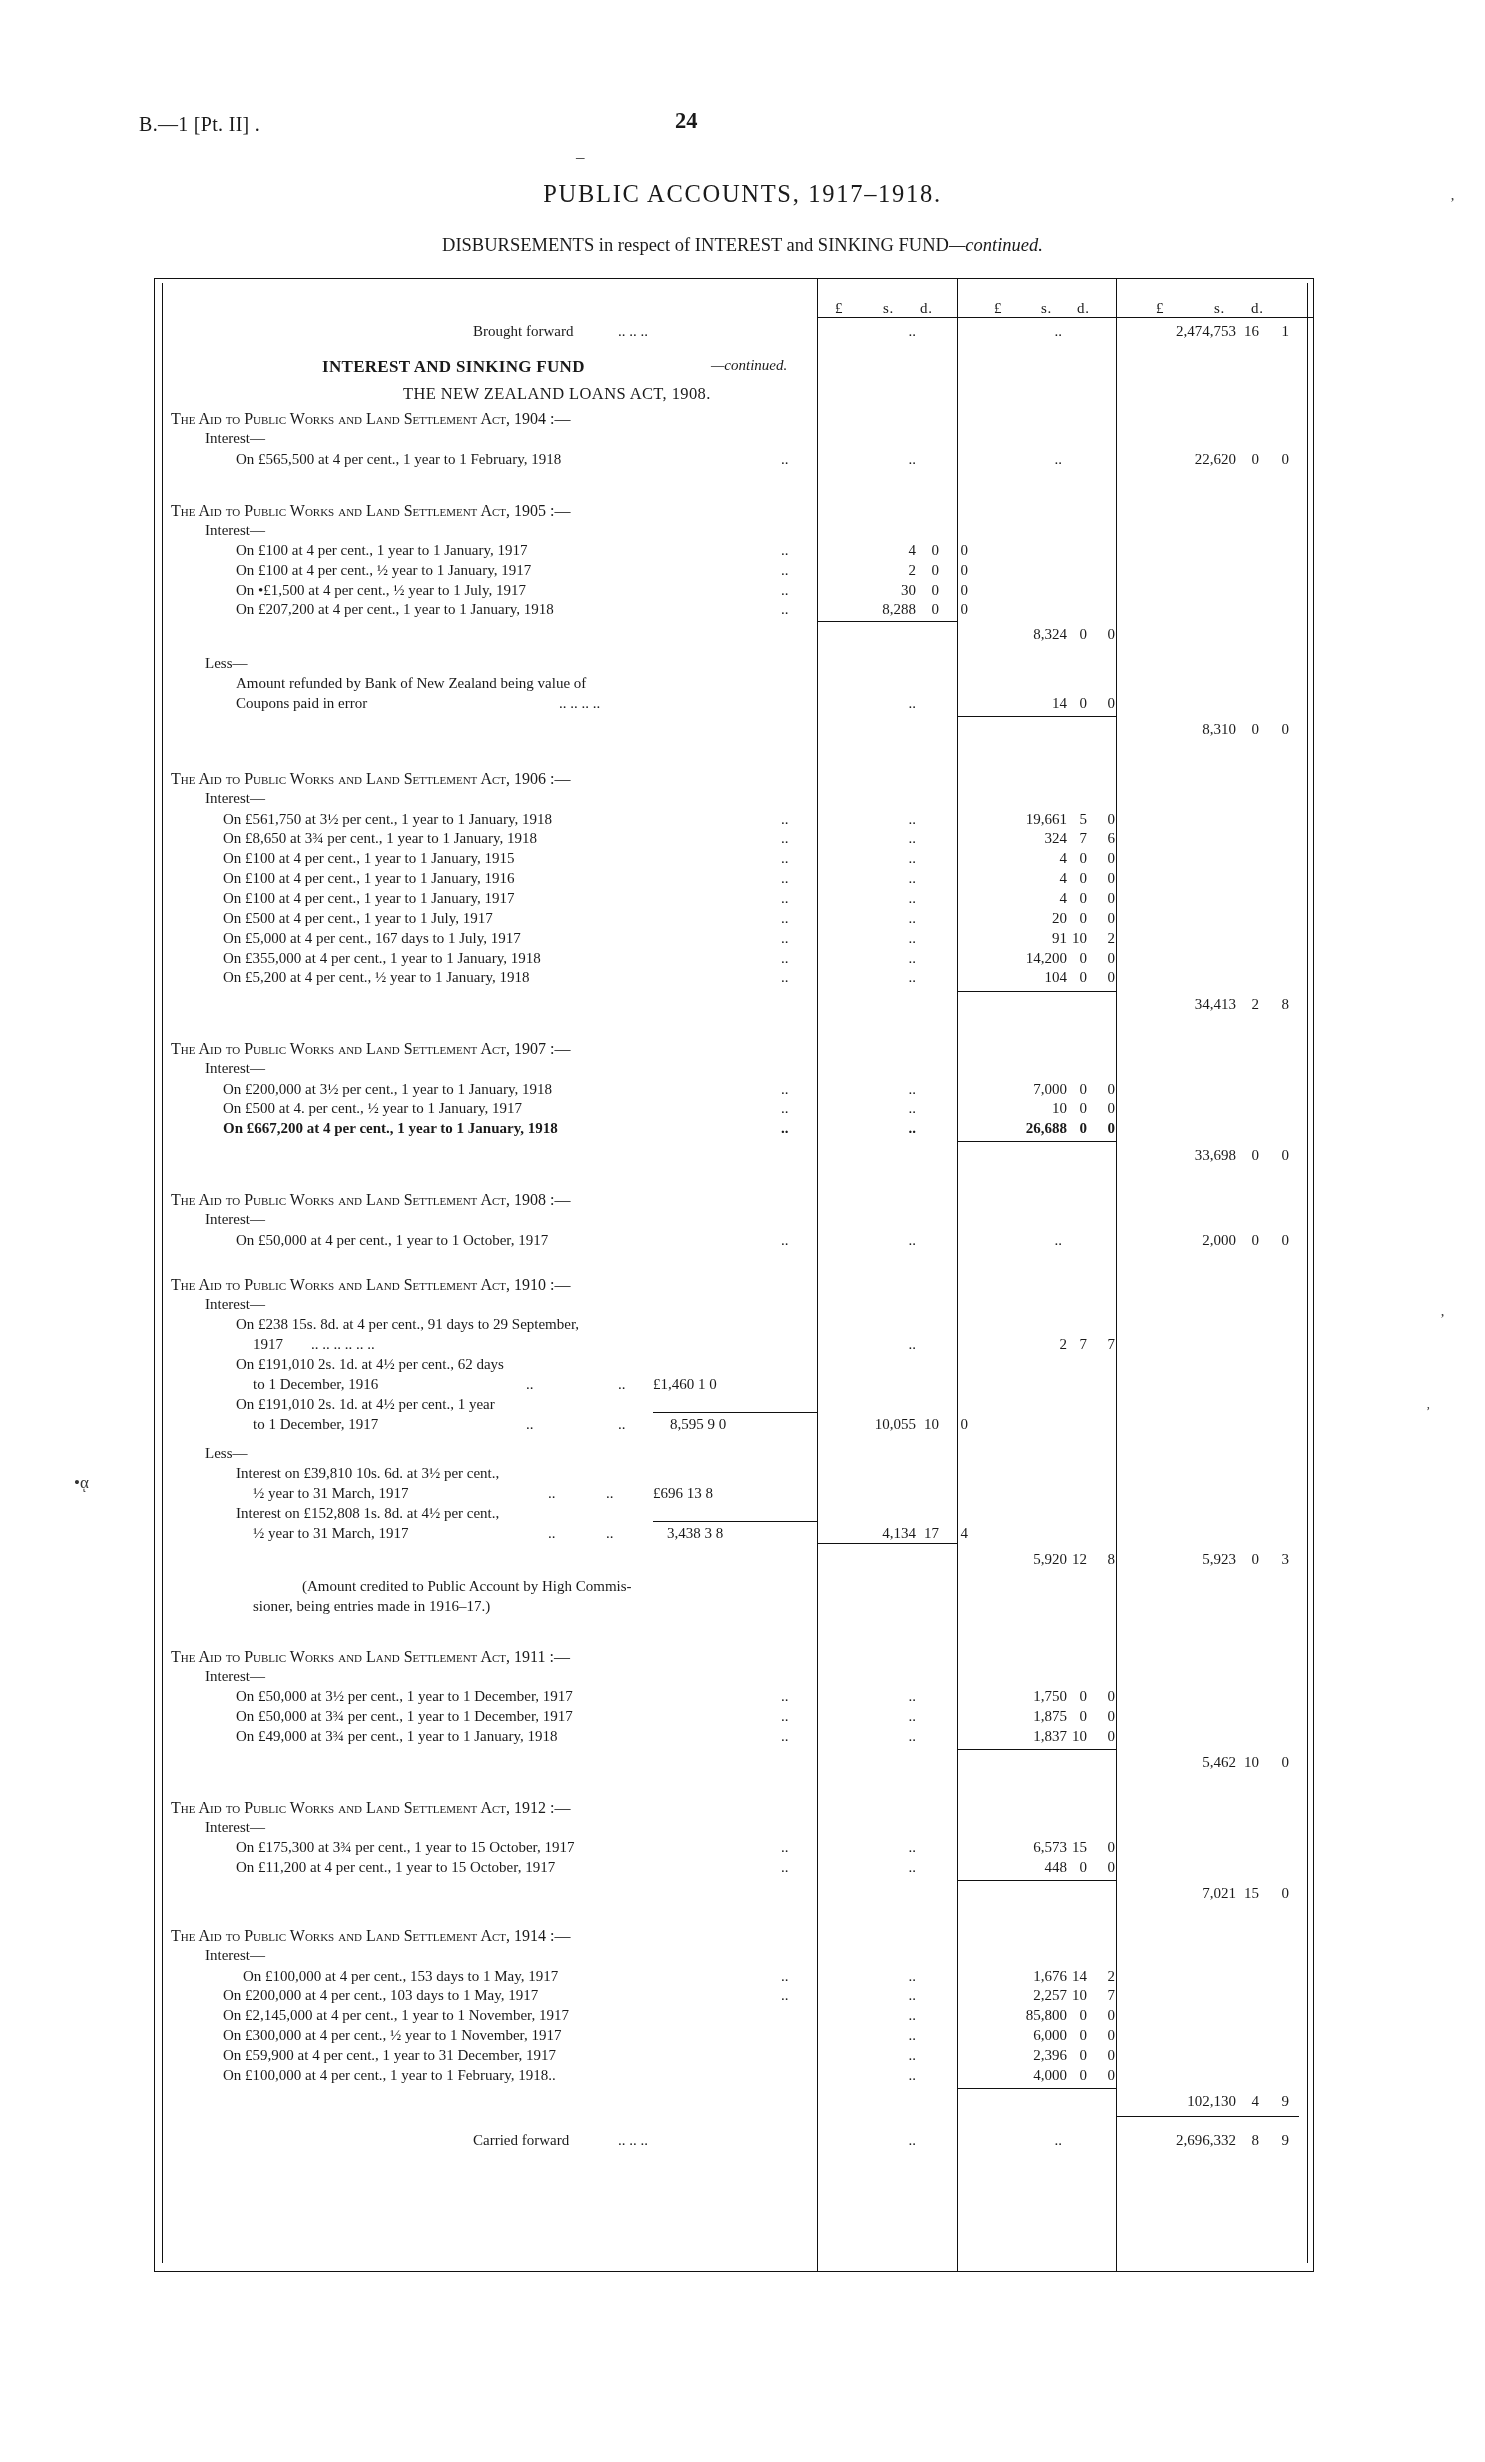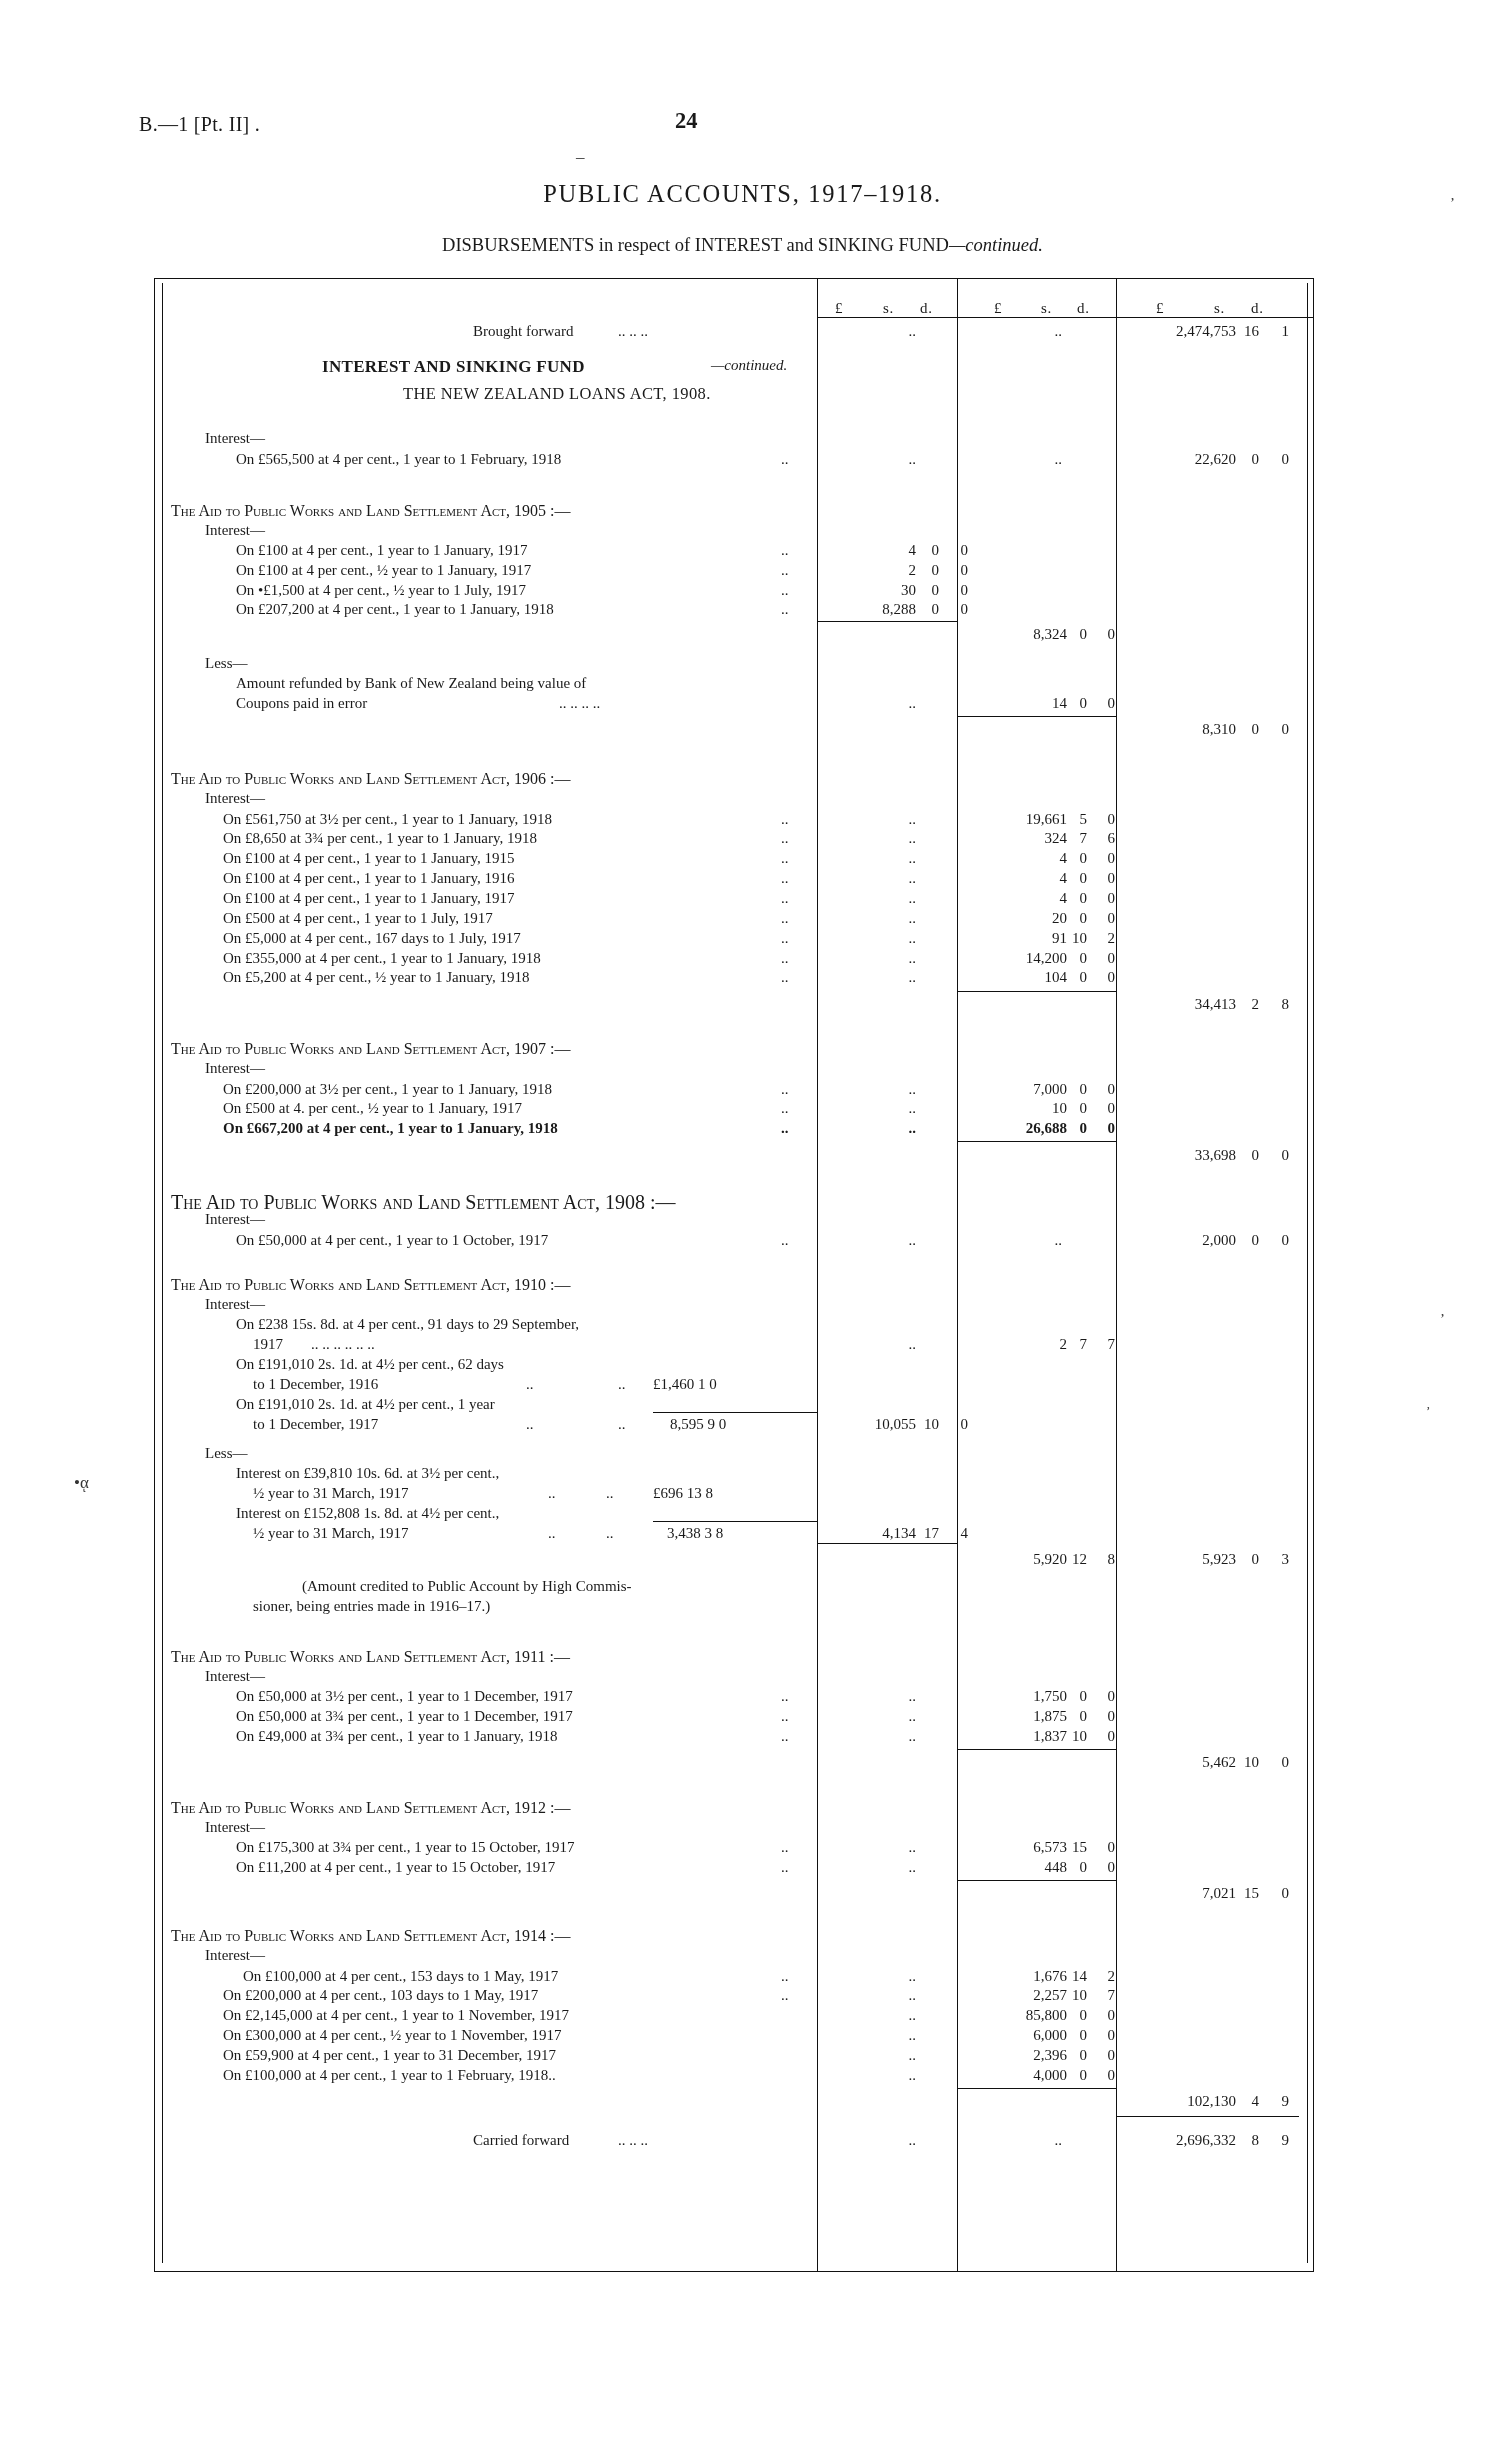--- a/index.html
+++ b/index.html
@@ -162,20 +162,23 @@
     </div>
 
     <div class="row" style="top:78px;">
       <span class="lbl sect-hdr" style="left:167px;">INTEREST AND SINKING FUND</span>
       <span class="lbl ital" style="left:556px; font-size:15px;">—continued.</span>
     </div>
     <div class="row" style="top:105px;">
       <span class="lbl" style="left:248px; font-size:16.5px; letter-spacing:0.4px;">THE NEW ZEALAND LOANS ACT, 1908.</span>
     </div>
 
+    <div class="row" style="top:131px;">
+      <span class="lbl sc" style="left:16px; font-size:16px;">The Aid to Public Works and Land Settlement Act, 1904 :—</span>
+    </div>
     <div class="row" style="top:151px;">
       <span class="lbl" style="left:50px;">Interest—</span>
     </div>
     <div class="row" style="top:172px;">
       <span class="lbl" style="left:81px;">On £565,500 at 4 per cent., 1 year to 1 February, 1918</span>
       <span class="lbl" style="left:626px;">..</span>
       <span class="m" style="left:675px; width:86px;">..</span>
       <span class="m" style="left:821px; width:86px;">..</span>
       <span class="m" style="left:966px; width:115px;">22,620</span>
       <span class="m" style="left:1079px; width:25px;">0</span>
@@ -360,21 +363,21 @@
       <span class="m" style="left:935px; width:25px;">0</span>
     </div>
     <div class="ruleline" style="left:802px; top:862px; width:159px;"></div>
     <div class="row" style="top:868px;">
       <span class="m" style="left:966px; width:115px;">33,698</span>
       <span class="m" style="left:1079px; width:25px;">0</span>
       <span class="m" style="left:1109px; width:25px;">0</span>
     </div>
 
     <div class="row" style="top:912px;">
-      <span class="lbl sc" style="left:16px; font-size:20px;">The Aid to Public Works and Land Settlement Act, 1908 :—</span>
+      <span class="lbl sc" style="left:16px; font-size:16px;">The Aid to Public Works and Land Settlement Act, 1908 :—</span>
     </div>
     <div class="row" style="top:932px;">
       <span class="lbl" style="left:50px;">Interest—</span>
     </div>
     <div class="row" style="top:953px;">
       <span class="lbl" style="left:81px;">On £50,000 at 4 per cent., 1 year to 1 October, 1917</span>
       <span class="lbl" style="left:626px;">..</span>
       <span class="m" style="left:675px; width:86px;">..</span>
       <span class="m" style="left:821px; width:86px;">..</span>
       <span class="m" style="left:966px; width:115px;">2,000</span>

